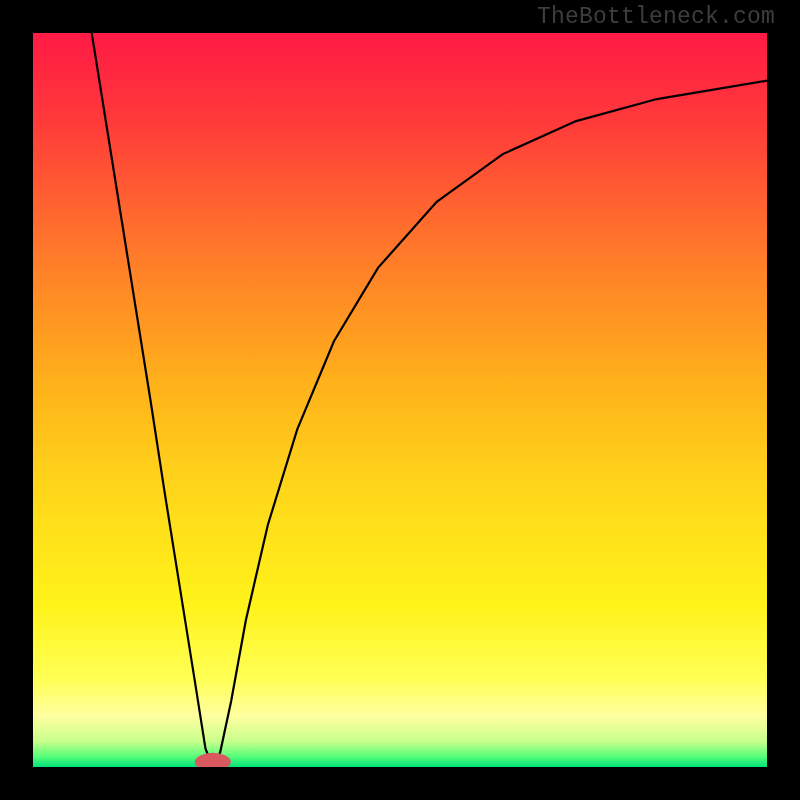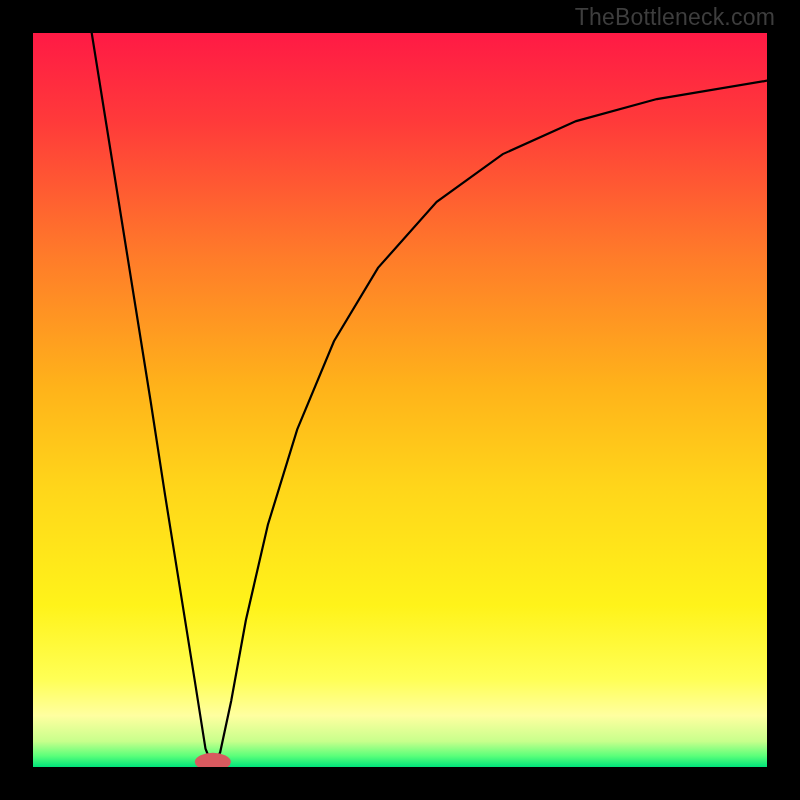--- a/index.html
+++ b/index.html
@@ -11,20 +11,21 @@
     font-family: Arial, Helvetica, sans-serif;
     background: #000;
   }
   .frame {
     position: relative;
     width: 800px;
     height: 800px;
     box-sizing: border-box;
     border: 33px solid #000;
     background: #eab308;
+    font-family: Liberation Mono, monospace;
   }
   .plot {
     position: absolute;
     inset: 0;
     width: 100%;
     height: 100%;
   }
   .watermark {
     position: absolute;
     top: -29px;

